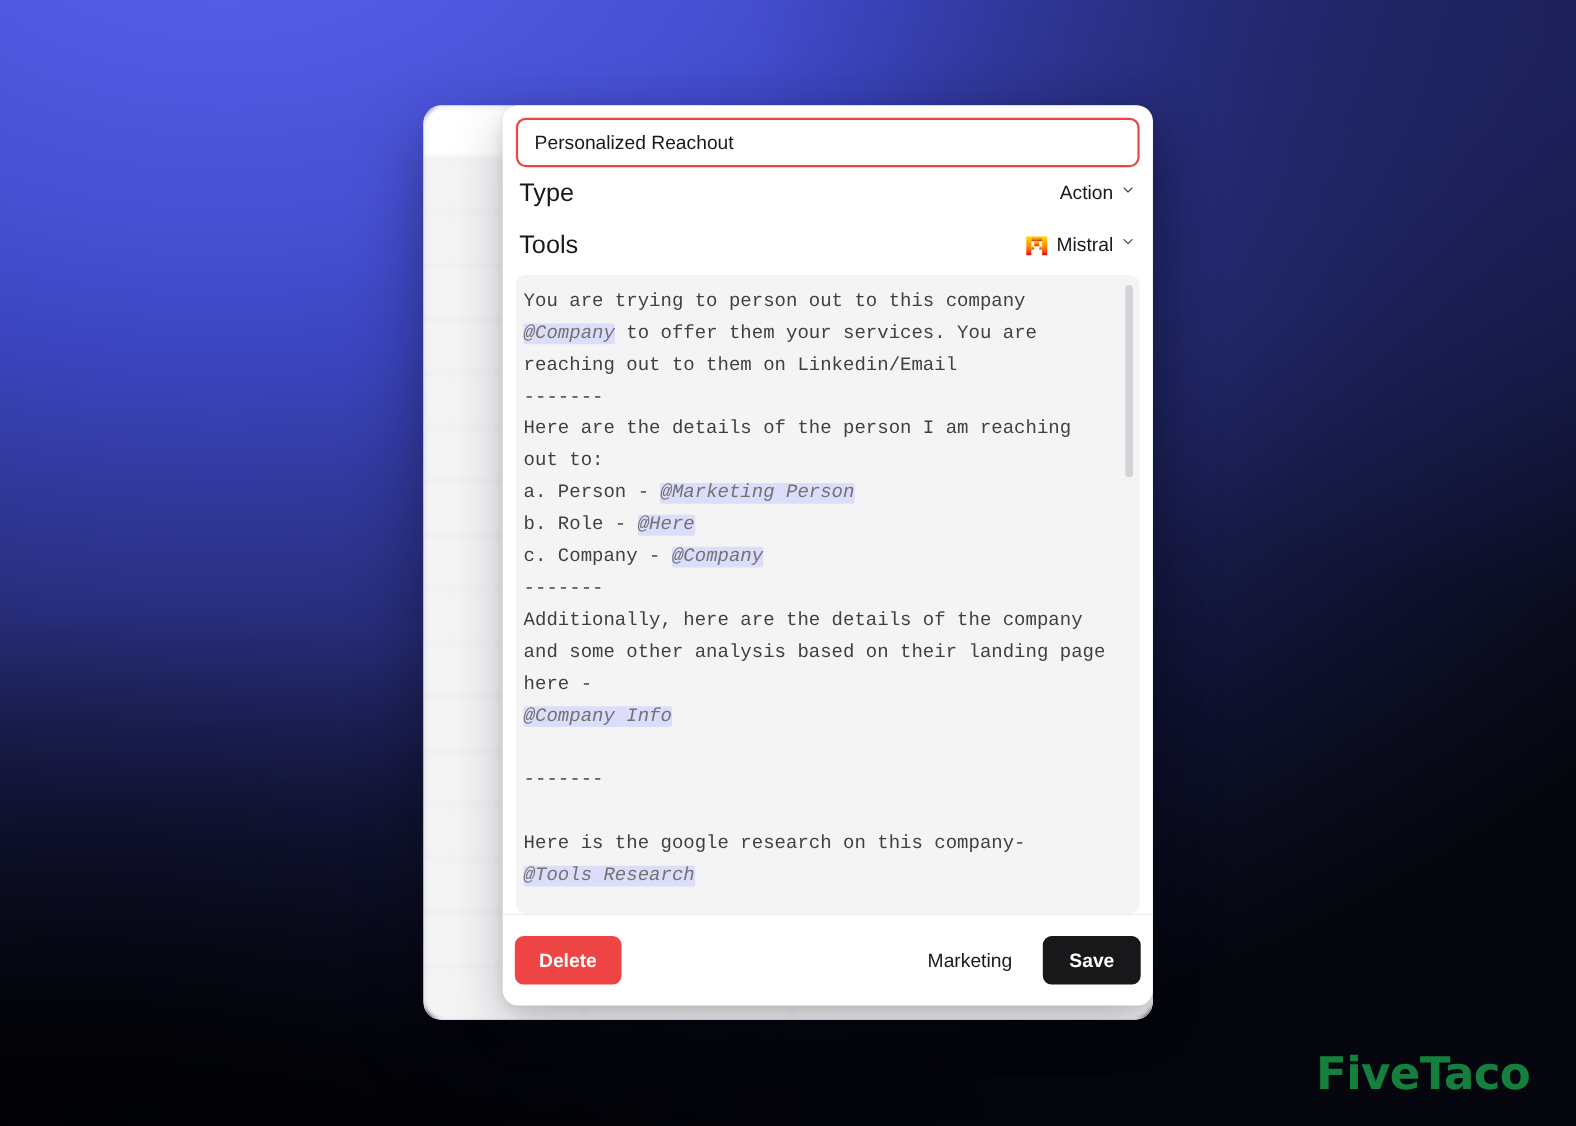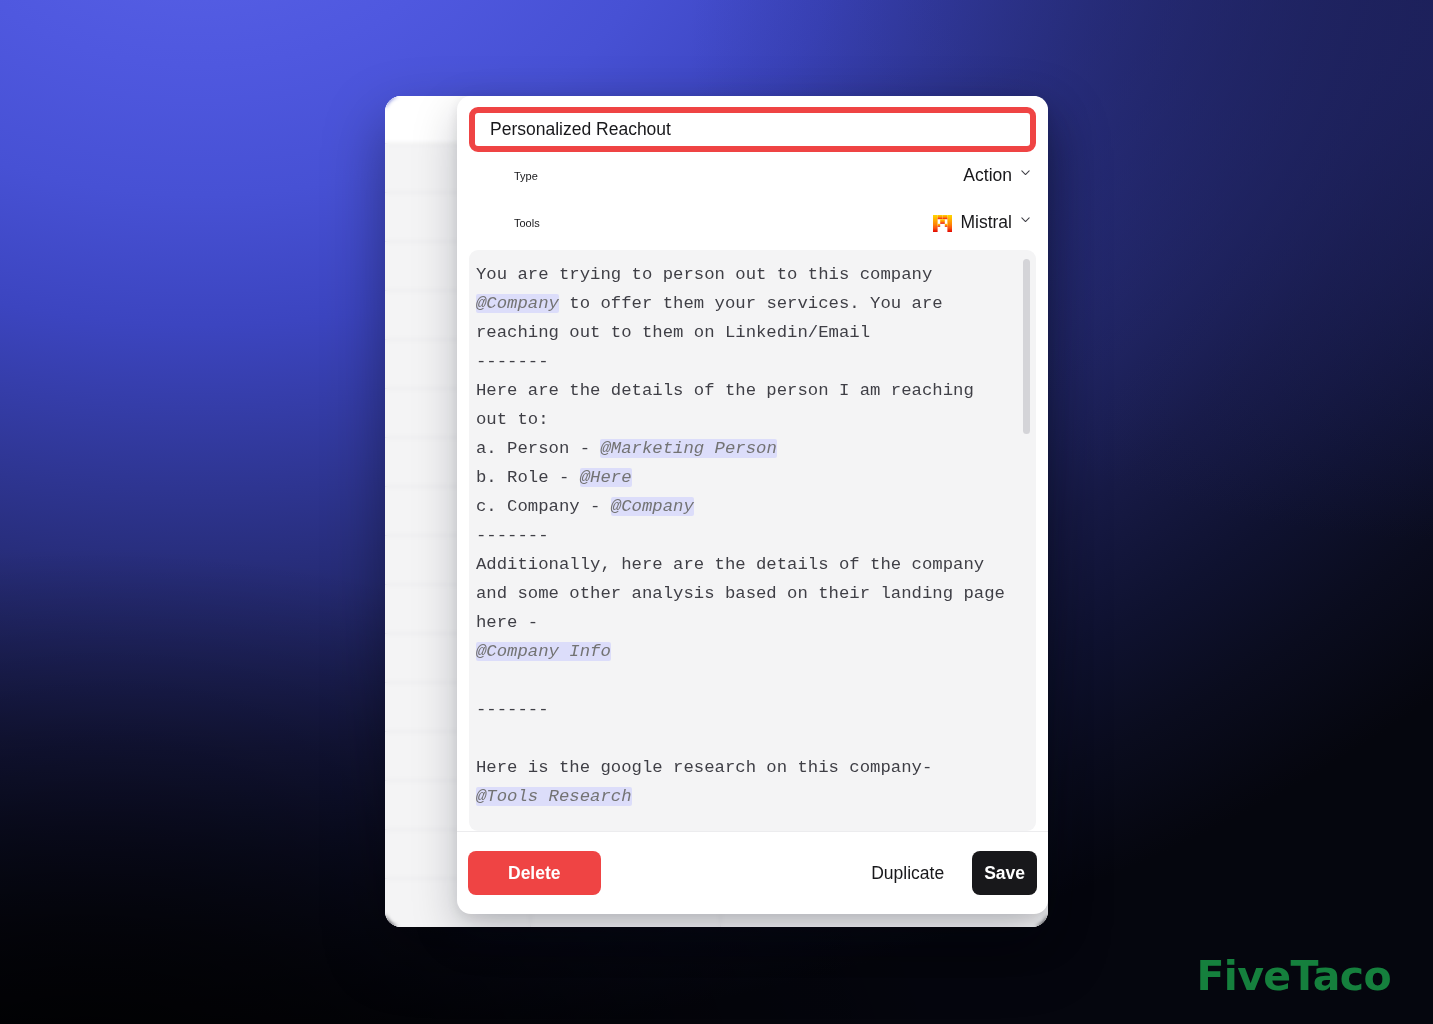--- a/index.html
+++ b/index.html
@@ -115,45 +115,44 @@
     padding: 11px 12px 0 12px;
     display: flex;
     flex-direction: column;
   }
 
   
   #title-input {
     display: block;
     width: 100%;
     height: 45px;
-    border: 6px solid #ef4444;
+    border: 2px solid #ef4444;
     border-radius: 9px;
     background: #ffffff;
     padding: 0 15px;
     font-family: "Liberation Sans", sans-serif;
     font-size: 17.5px;
     color: #18181b;
     outline: none;
     flex: none;
   }
 
   
   .prop-row {
     display: flex;
     align-items: center;
     justify-content: space-between;
     height: 47px;
     padding: 0 4px 0 3px;
     flex: none;
   }
   .prop-label {
-    font-size: 11px;
+    font-size: 23px;
     color: #18181b;
     font-weight: 400;
-    margin-left: 42px;
   }
   .prop-value {
     display: flex;
     align-items: flex-start;
     gap: 7px;
     font-size: 17.5px;
     color: #18181b;
   }
   .chev {
     width: 13px;
@@ -245,34 +244,34 @@
     font-family: "Liberation Sans", sans-serif;
     font-size: 17.5px;
     border: none;
     cursor: pointer;
     border-radius: 8px;
   }
   #delete-button {
     background: #ef4444;
     color: #ffffff;
     font-weight: 700;
-    padding: 0 40px;
+    padding: 0 22px;
     height: 44px;
   }
   #duplicate-button {
     background: transparent;
     color: #18181b;
     padding: 0 8px;
     height: 44px;
   }
   #save-button {
     background: #18181b;
     color: #ffffff;
     font-weight: 700;
-    padding: 0 12px;
+    padding: 0 24px;
     height: 44px;
   }
 
   
   #watermark {
     position: absolute;
     right: 42px;
     bottom: 24px;
     color: #15803d;
     font-size: 41px;
@@ -381,20 +380,20 @@
 Here is the google research on this company-
 </span><span class="tok">@Tools Research</span></div>
     </div>
     <div id="prompt-scrollbar-track"></div>
     <div id="prompt-scrollbar-thumb"></div>
   </div>
 
   <div id="modal-footer">
     <button class="btn" id="delete-button">Delete</button>
     <div id="footer-right">
-      <button class="btn" id="duplicate-button">Duplicate</button>
+      <button class="btn" id="duplicate-button">Marketing</button>
       <button class="btn" id="save-button">Save</button>
     </div>
   </div>
 
 </div>
 
 <div id="watermark">FiveTaco</div>
 
 </body></html>

